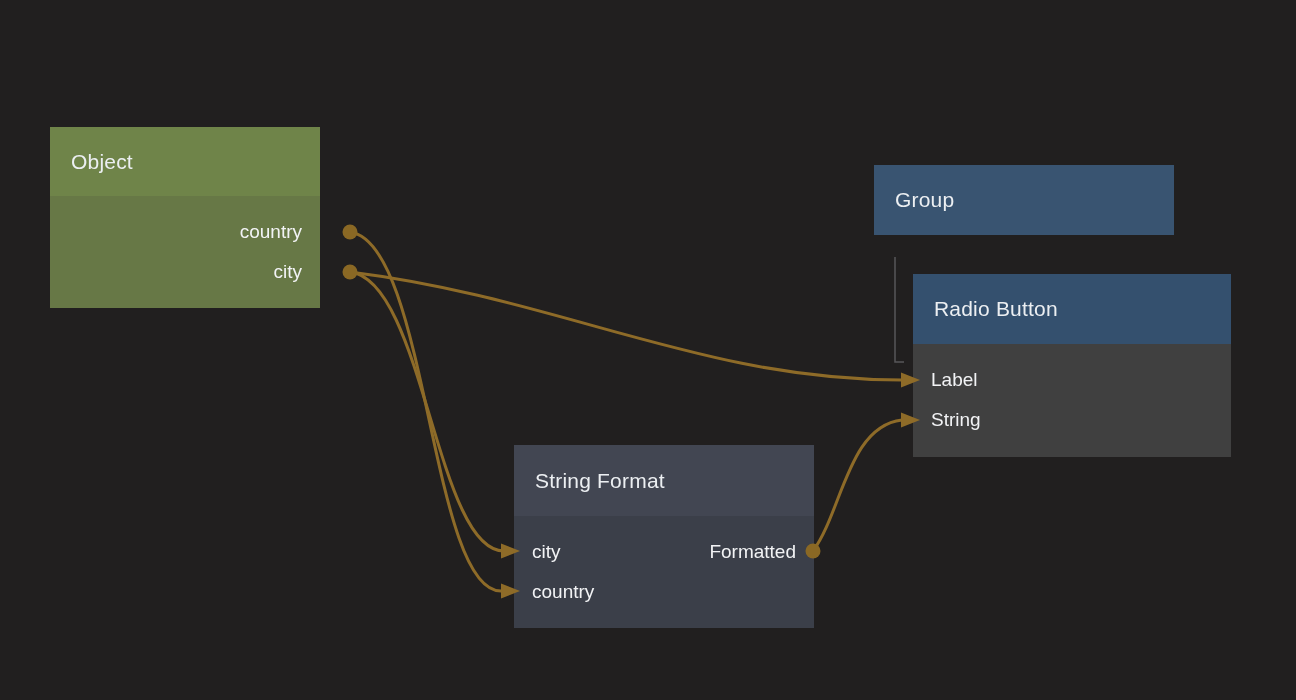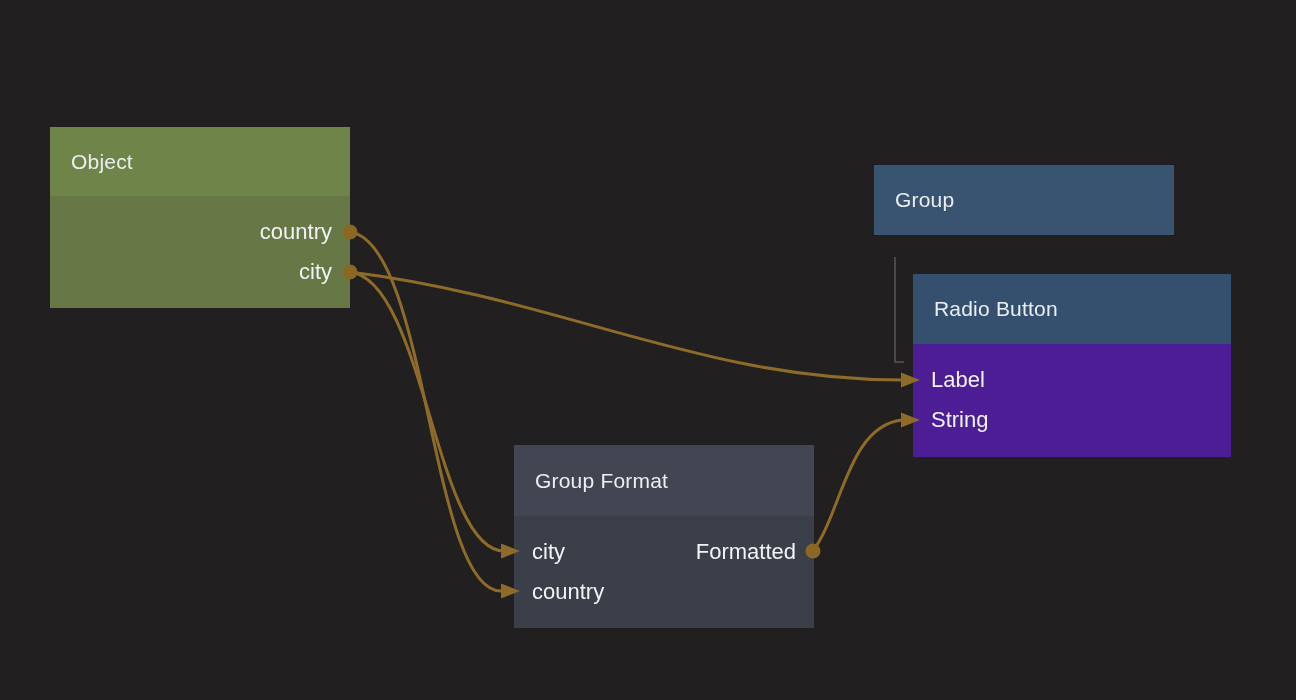--- a/index.html
+++ b/index.html
@@ -25,37 +25,37 @@
     font-size: 21px;
     letter-spacing: 0.2px;
     color: #ECEFF2;
   }
   .node-body { padding: 16px 0; }
   .port-row {
     height: 40px;
     display: flex;
     align-items: center;
     padding: 0 18px;
-    font-size: 22px;
+    font-size: 19px;
     color: #F2F3F5;
   }
   .port-row.align-right { justify-content: flex-end; }
   .port-row.split { justify-content: space-between; }
 
   
-  #node-object        { left: 50px;  top: 127px; width: 300px; }
+  #node-object        { left: 50px;  top: 127px; width: 270px; }
   #node-object .node-header { background: #6F8449; height: 69px; }
   #node-object .node-body   { background: #677846; height: 112px; }
 
   #node-group         { left: 874px; top: 165px; width: 300px; }
   #node-group .node-header  { background: #395471; }
 
   #node-radio-button  { left: 913px; top: 274px; width: 318px; }
   #node-radio-button .node-header { background: #34506E; }
-  #node-radio-button .node-body   { background: #4c1d95; height: 113px; }
+  #node-radio-button .node-body   { background: #404040; height: 113px; }
 
   #node-string-format { left: 514px; top: 445px; width: 300px; }
   #node-string-format .node-header { background: #424652; height: 71px; }
   #node-string-format .node-body   { background: #3B3F49; height: 112px; }
 
   #wire-layer {
     position: absolute;
     left: 0; top: 0;
     width: 1296px; height: 700px;
     z-index: 10;
@@ -96,21 +96,21 @@
         <span>Label</span>
       </div>
       <div class="port-row">
         <span>String</span>
       </div>
     </div>
   </div>
 
   <div class="node" id="node-string-format">
     <div class="node-header">
-      <span>Group Format</span>
+      <span>String Format</span>
     </div>
     <div class="node-body">
       <div class="port-row split">
         <span>city</span>
         <span>Formatted</span>
       </div>
       <div class="port-row">
         <span>country</span>
       </div>
     </div>

